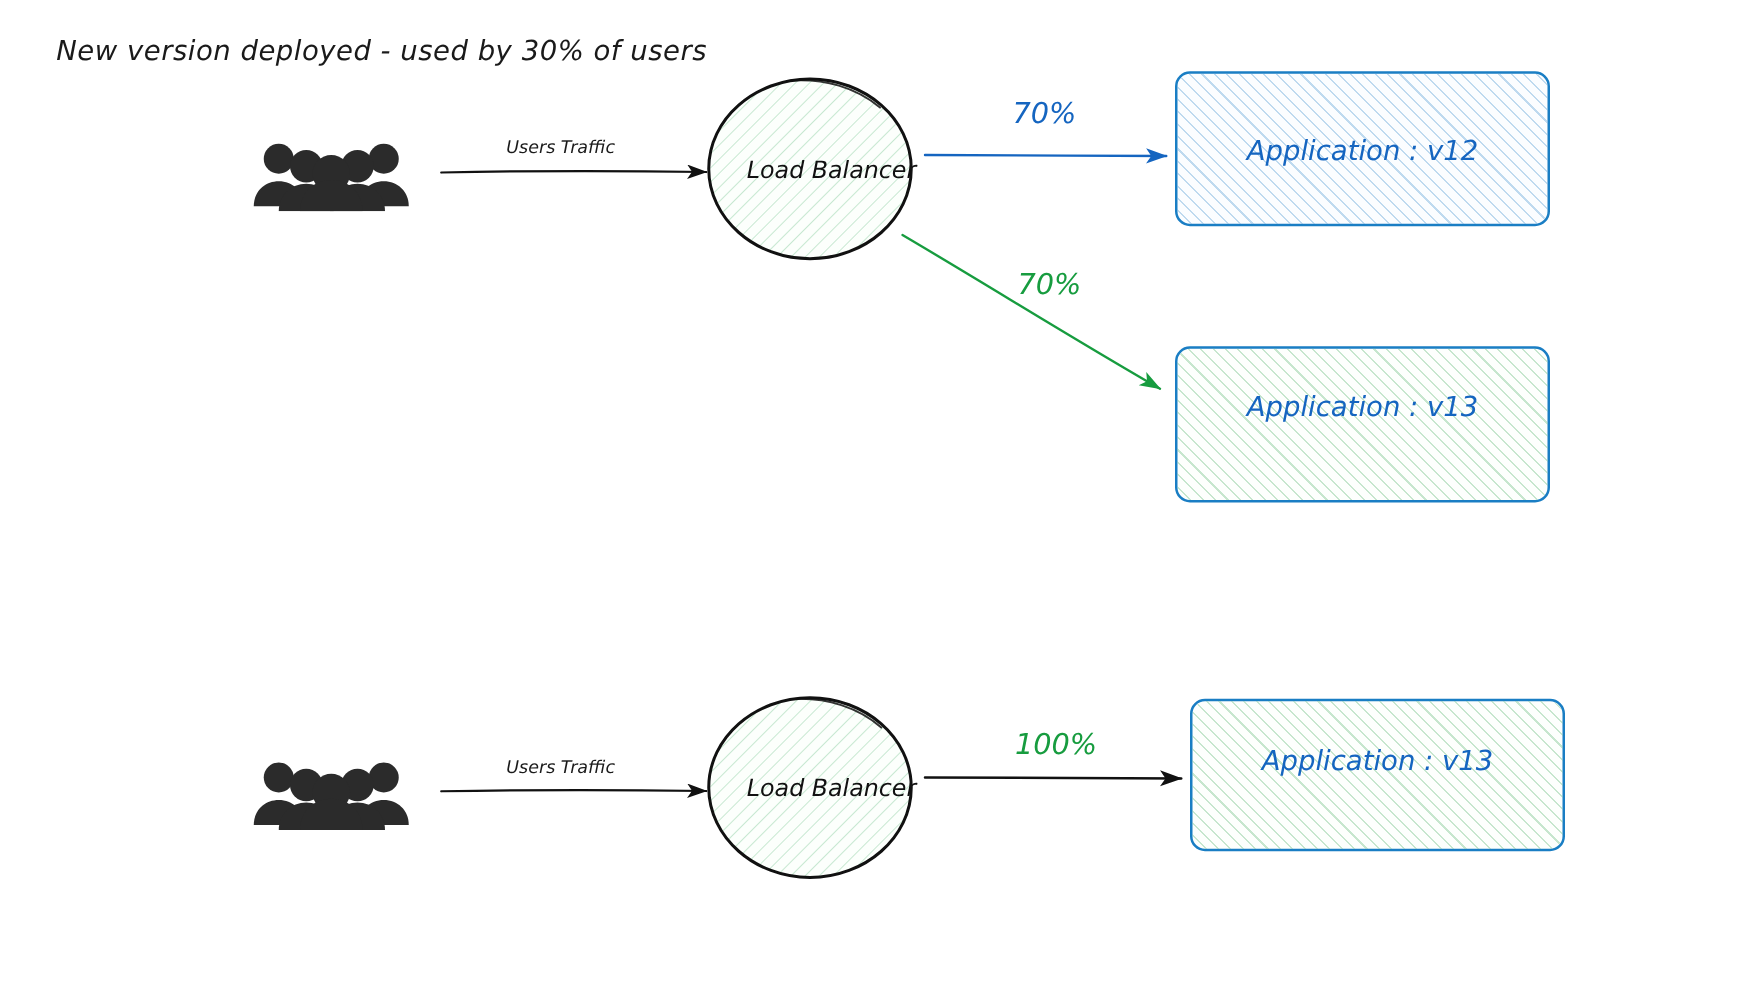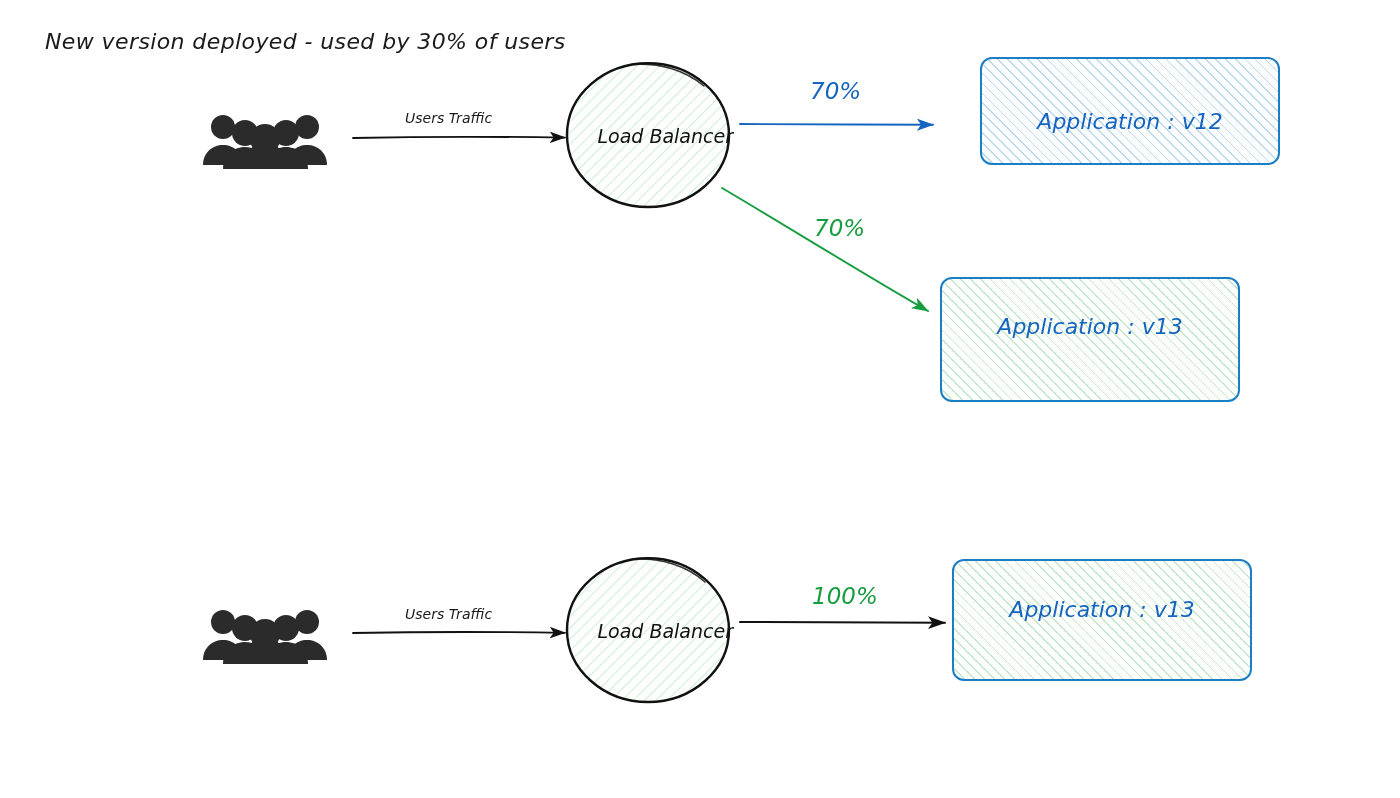--- a/index.html
+++ b/index.html
@@ -90,24 +90,23 @@
     font-style: italic;
     font-weight: 500;
     color: #1565c0;
     white-space: nowrap;
     pointer-events: none;
   }
 
   
   #app-v12 {
     left: 940px; top: 57px;
-    width: 300px; height: 108px;
+    width: 300px; height: 124px;
     border: 2.5px solid #1a7ec4;
     background: #fbfdff;
-    margin-left: 40px;
   }
   #app-v12 .hatch {
     background-image: repeating-linear-gradient(
       45deg,
       rgba(100,165,215,0.40) 0px,
       rgba(100,165,215,0.40) 1.2px,
       rgba(255,255,255,0) 1.2px,
       rgba(255,255,255,0) 7px
     );
   }

